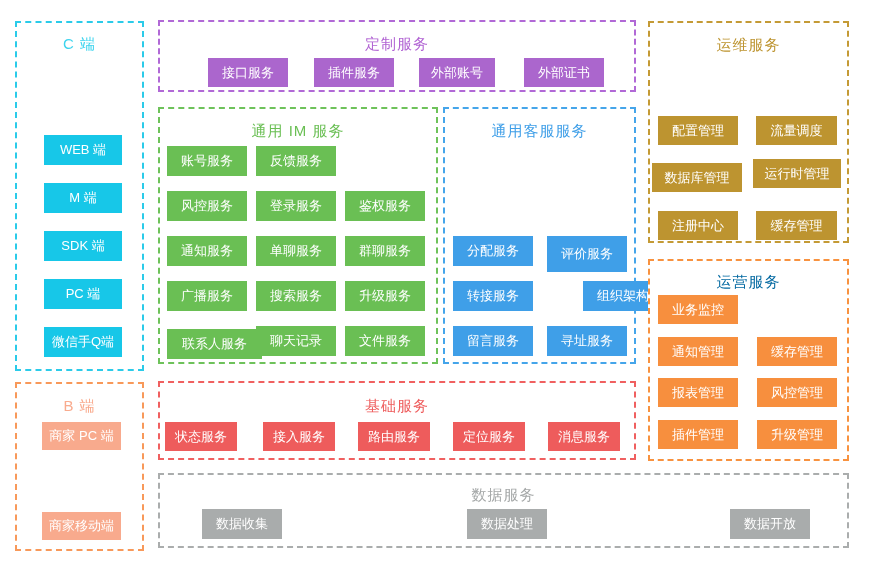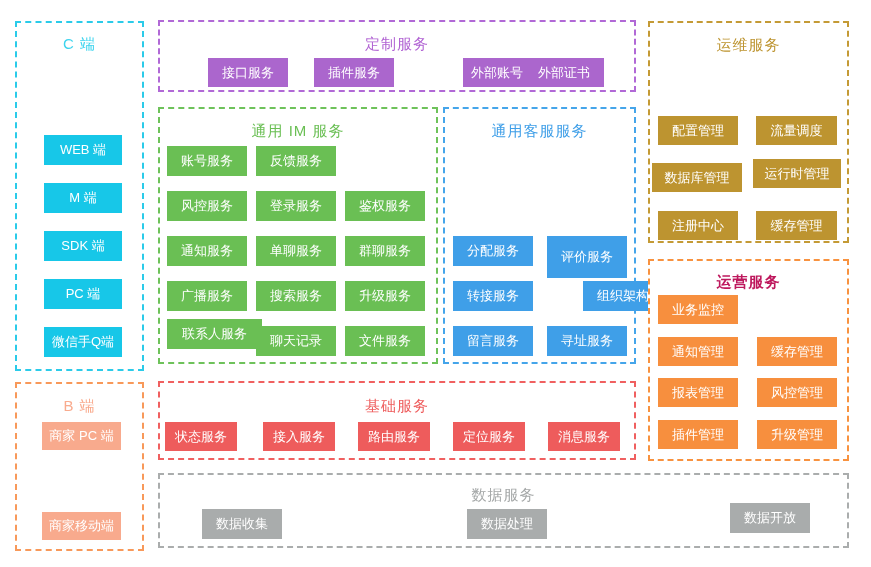--- a/index.html
+++ b/index.html
@@ -9,21 +9,21 @@
   .ptitle{position:absolute;left:0;width:100%;text-align:center;font-size:15px;letter-spacing:1px;white-space:nowrap;}
   .node{position:absolute;display:flex;align-items:center;justify-content:center;
         color:#ffffff;font-size:13px;white-space:nowrap;box-sizing:border-box;}
   
   .p-c{border:2px dashed #2bcbe9;} .t-c{color:#3dd4ee;} .n-c{background:#17c7e8;}
   .p-b{border:2px dashed #f8995a;} .t-b{color:#f9ab8e;} .n-b{background:#f8aa8d;}
   .p-custom{border:2px dashed #b169d6;} .t-custom{color:#b163d3;} .n-custom{background:#ab66cd;}
   .p-im{border:2px dashed #6ec25a;} .t-im{color:#6abf54;} .n-im{background:#6abf54;}
   .p-cs{border:2px dashed #45a5ea;} .t-cs{color:#3f9fe8;} .n-cs{background:#3f9fe8;}
   .p-ops{border:2px dashed #c49a35;} .t-ops{color:#bd9430;} .n-ops{background:#bd9430;}
-  .p-oper{border:2px dashed #f8923f;} .t-oper{color:#be185d;font-weight:bold;} .n-oper{background:#f78f3e;}
+  .p-oper{border:2px dashed #f8923f;} .t-oper{color:#0369a1;} .n-oper{background:#f78f3e;}
   .p-base{border:2px dashed #f06060;} .t-base{color:#ee5c5c;} .n-base{background:#ee5c5c;}
   .p-data{border:2px dashed #aaadad;} .t-data{color:#a5a8a8;} .n-data{background:#a9acac;}
 </style>
 </head>
 <body>
 
 <div id="canvas">
 
   <div class="panel p-c" style="left:15px;top:21px;width:129px;height:350px;">
     <div class="ptitle t-c" style="top:12px;">C 端</div>
@@ -37,46 +37,46 @@
   <div class="panel p-b" style="left:15px;top:382px;width:129px;height:169px;">
     <div class="ptitle t-b" style="top:13px;">B 端</div>
     <div class="node n-b" style="left:25px;top:38px;width:79px;height:28px;">商家 PC 端</div>
     <div class="node n-b" style="left:25px;top:128px;width:79px;height:28px;">商家移动端</div>
   </div>
 
   <div class="panel p-custom" style="left:158px;top:20px;width:478px;height:72px;">
     <div class="ptitle t-custom" style="top:13px;">定制服务</div>
     <div class="node n-custom" style="left:48px;top:36px;width:80px;height:29px;">接口服务</div>
     <div class="node n-custom" style="left:154px;top:36px;width:80px;height:29px;">插件服务</div>
-    <div class="node n-custom" style="left:259px;top:36px;width:68px;height:29px;margin-left:44px;">外部账号</div>
+    <div class="node n-custom" style="left:259px;top:36px;width:76px;height:29px;">外部账号</div>
     <div class="node n-custom" style="left:364px;top:36px;width:80px;height:29px;">外部证书</div>
   </div>
 
   <div class="panel p-im" style="left:158px;top:107px;width:280px;height:257px;">
     <div class="ptitle t-im" style="top:13px;">通用 IM 服务</div>
     <div class="node n-im" style="left:7px;top:37px;width:80px;height:30px;">账号服务</div>
     <div class="node n-im" style="left:96px;top:37px;width:80px;height:30px;">反馈服务</div>
     <div class="node n-im" style="left:7px;top:82px;width:80px;height:30px;">风控服务</div>
     <div class="node n-im" style="left:96px;top:82px;width:80px;height:30px;">登录服务</div>
     <div class="node n-im" style="left:185px;top:82px;width:80px;height:30px;">鉴权服务</div>
     <div class="node n-im" style="left:7px;top:127px;width:80px;height:30px;">通知服务</div>
     <div class="node n-im" style="left:96px;top:127px;width:80px;height:30px;">单聊服务</div>
     <div class="node n-im" style="left:185px;top:127px;width:80px;height:30px;">群聊服务</div>
     <div class="node n-im" style="left:7px;top:172px;width:80px;height:30px;">广播服务</div>
     <div class="node n-im" style="left:96px;top:172px;width:80px;height:30px;">搜索服务</div>
     <div class="node n-im" style="left:185px;top:172px;width:80px;height:30px;">升级服务</div>
-    <div class="node n-im" style="left:7px;top:210px;width:95px;height:30px;">联系人服务</div>
+    <div class="node n-im" style="left:7px;top:220px;width:95px;height:30px;">联系人服务</div>
     <div class="node n-im" style="left:96px;top:217px;width:80px;height:30px;">聊天记录</div>
     <div class="node n-im" style="left:185px;top:217px;width:80px;height:30px;">文件服务</div>
   </div>
 
   <div class="panel p-cs" style="left:443px;top:107px;width:193px;height:257px;">
     <div class="ptitle t-cs" style="top:13px;">通用客服服务</div>
     <div class="node n-cs" style="left:8px;top:127px;width:80px;height:30px;">分配服务</div>
-    <div class="node n-cs" style="left:102px;top:127px;width:80px;height:42px;">评价服务</div>
+    <div class="node n-cs" style="left:102px;top:127px;width:80px;height:36px;">评价服务</div>
     <div class="node n-cs" style="left:8px;top:172px;width:80px;height:30px;">转接服务</div>
     <div class="node n-cs" style="left:102px;top:172px;width:80px;height:30px;margin-left:36px;">组织架构</div>
     <div class="node n-cs" style="left:8px;top:217px;width:80px;height:30px;">留言服务</div>
     <div class="node n-cs" style="left:102px;top:217px;width:80px;height:30px;">寻址服务</div>
   </div>
 
   <div class="panel p-ops" style="left:648px;top:21px;width:201px;height:222px;">
     <div class="ptitle t-ops" style="top:13px;">运维服务</div>
     <div class="node n-ops" style="left:8px;top:93px;width:80px;height:29px;">配置管理</div>
     <div class="node n-ops" style="left:106px;top:93px;width:81px;height:29px;">流量调度</div>
@@ -103,16 +103,16 @@
     <div class="node n-base" style="left:103px;top:39px;width:72px;height:29px;">接入服务</div>
     <div class="node n-base" style="left:198px;top:39px;width:72px;height:29px;">路由服务</div>
     <div class="node n-base" style="left:293px;top:39px;width:72px;height:29px;">定位服务</div>
     <div class="node n-base" style="left:388px;top:39px;width:72px;height:29px;">消息服务</div>
   </div>
 
   <div class="panel p-data" style="left:158px;top:473px;width:691px;height:75px;">
     <div class="ptitle t-data" style="top:11px;">数据服务</div>
     <div class="node n-data" style="left:42px;top:34px;width:80px;height:30px;">数据收集</div>
     <div class="node n-data" style="left:307px;top:34px;width:80px;height:30px;">数据处理</div>
-    <div class="node n-data" style="left:570px;top:28px;width:80px;height:30px;">数据开放</div>
+    <div class="node n-data" style="left:570px;top:34px;width:80px;height:30px;">数据开放</div>
   </div>
 
 </div>
 
 </body></html>

